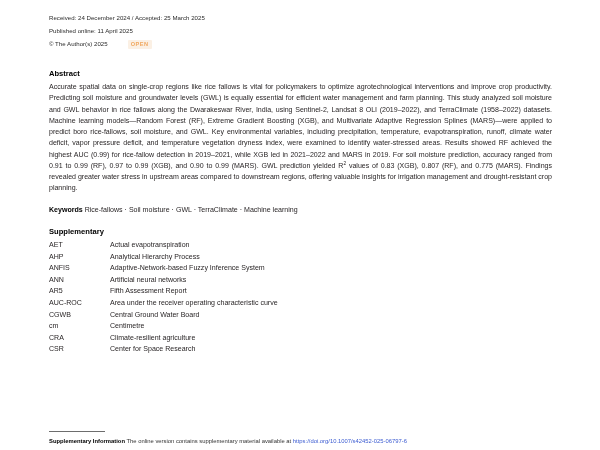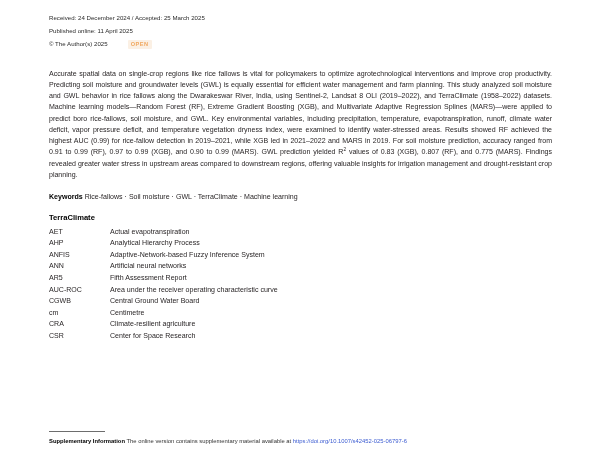--- a/index.html
+++ b/index.html
@@ -142,30 +142,31 @@
   <div class="pub-dates">
     <div class="line">Received: 24 December 2024 / Accepted: 25 March 2025</div>
     <div class="line">Published online: 11 April 2025</div>
     <div class="copyright-row">
       <span>© The Author(s) 2025</span>
       <span class="open-badge">OPEN</span>
     </div>
   </div>
 
   <div class="abstract-block">
+    <div class="section-heading">Abstract</div>
     <div class="abstract-body"><span>Accurate spatial data on single-crop regions like rice fallows is vital for policymakers to optimize agrotechnological interventions and improve crop productivity. Predicting soil moisture and groundwater levels (GWL) is equally essential for efficient water management and farm planning. This study analyzed soil moisture and GWL behavior in rice fallows along the Dwarakeswar River, India, using Sentinel-2, Landsat 8 OLI (2019–2022), and TerraClimate (1958–2022) datasets. Machine learning models—Random Forest (RF), Extreme Gradient Boosting (XGB), and Multivariate Adaptive Regression Splines (MARS)—were applied to predict boro rice-fallows, soil moisture, and GWL. Key environmental variables, including precipitation, temperature, evapotranspiration, runoff, climate water deficit, vapor pressure deficit, and temperature vegetation dryness index, were examined to identify water-stressed areas. Results showed RF achieved the highest AUC (0.99) for rice-fallow detection in 2019–2021, while XGB led in 2021–2022 and MARS in 2019. For soil moisture prediction, accuracy ranged from 0.91 to 0.99 (RF), 0.97 to 0.99 (XGB), and 0.90 to 0.99 (MARS). GWL prediction yielded R</span><sup>2</sup><span> values of 0.83 (XGB), 0.807 (RF), and 0.775 (MARS). Findings revealed greater water stress in upstream areas compared to downstream regions, offering valuable insights for irrigation management and drought-resistant crop planning.</span></div>
   </div>
 
   <div class="keywords-block">
     <span class="keywords-label">Keywords</span>
     <span class="keywords-list">Rice-fallows · Soil moisture · GWL · TerraClimate · Machine learning</span>
   </div>
 
   <div class="abbrev-block">
-    <div class="section-heading">TerraClimate</div>
+    <div class="section-heading">Supplementary</div>
     <table class="abbrev-table">
       <tbody>
           <tr>
             <td class="abbrev-term">AET</td>
             <td class="abbrev-def">Actual evapotranspiration</td>
           </tr>
           <tr>
             <td class="abbrev-term">AHP</td>
             <td class="abbrev-def">Analytical Hierarchy Process</td>
           </tr>

